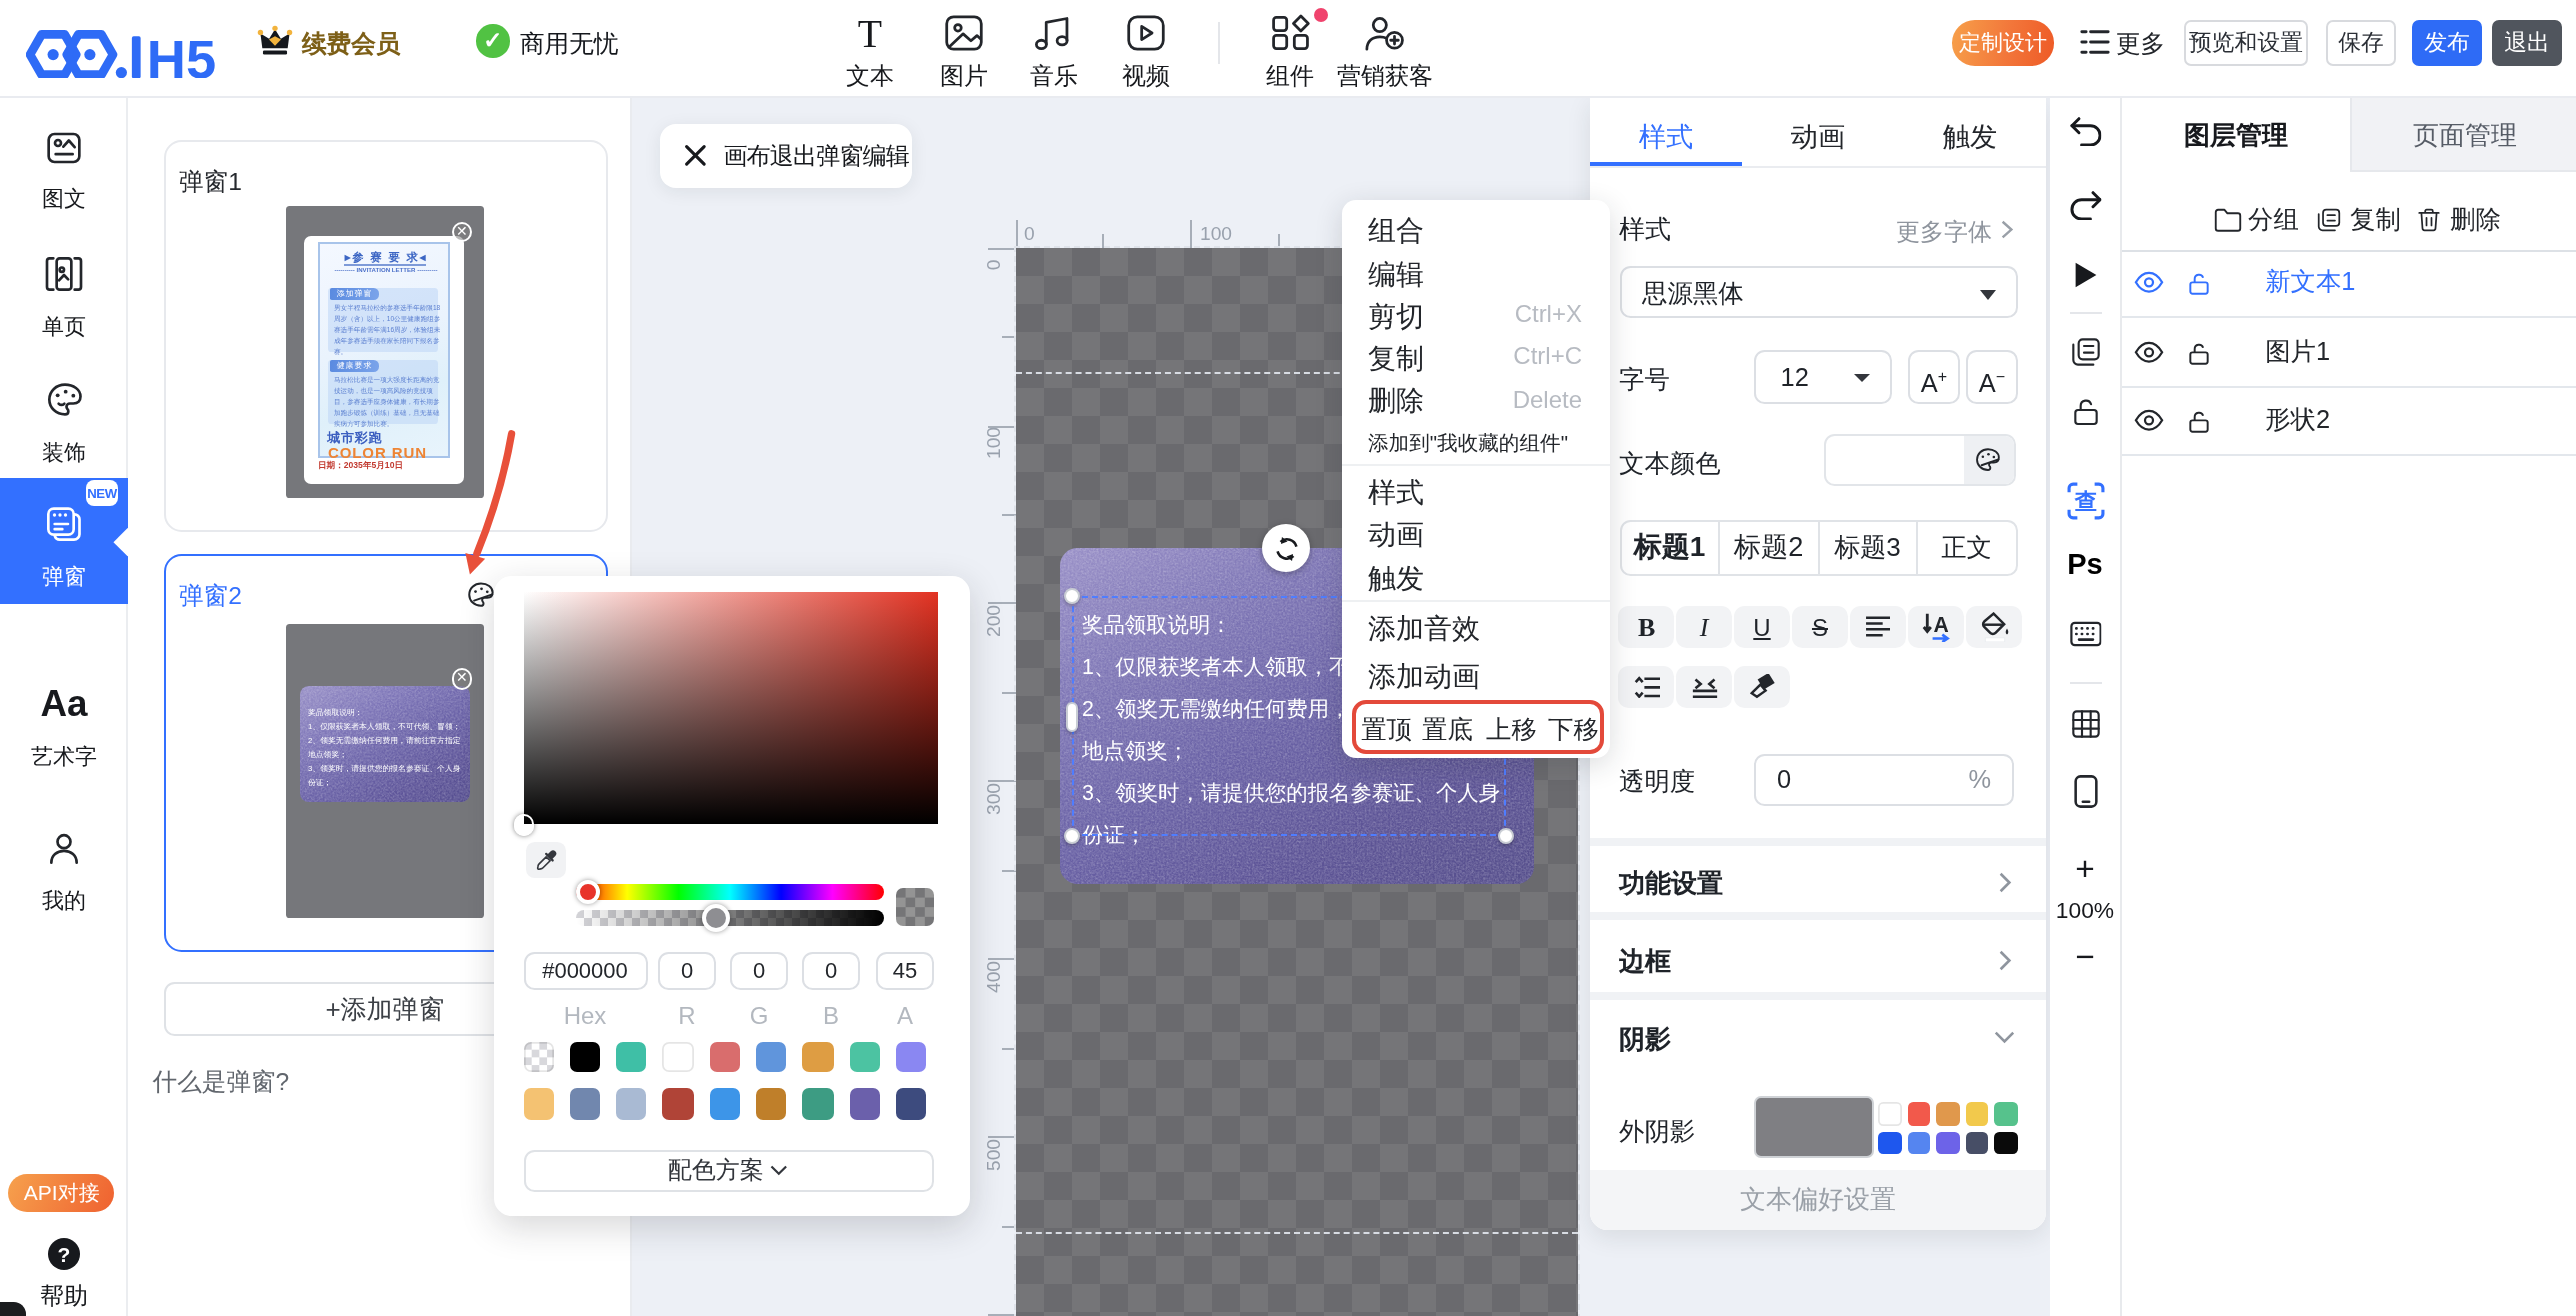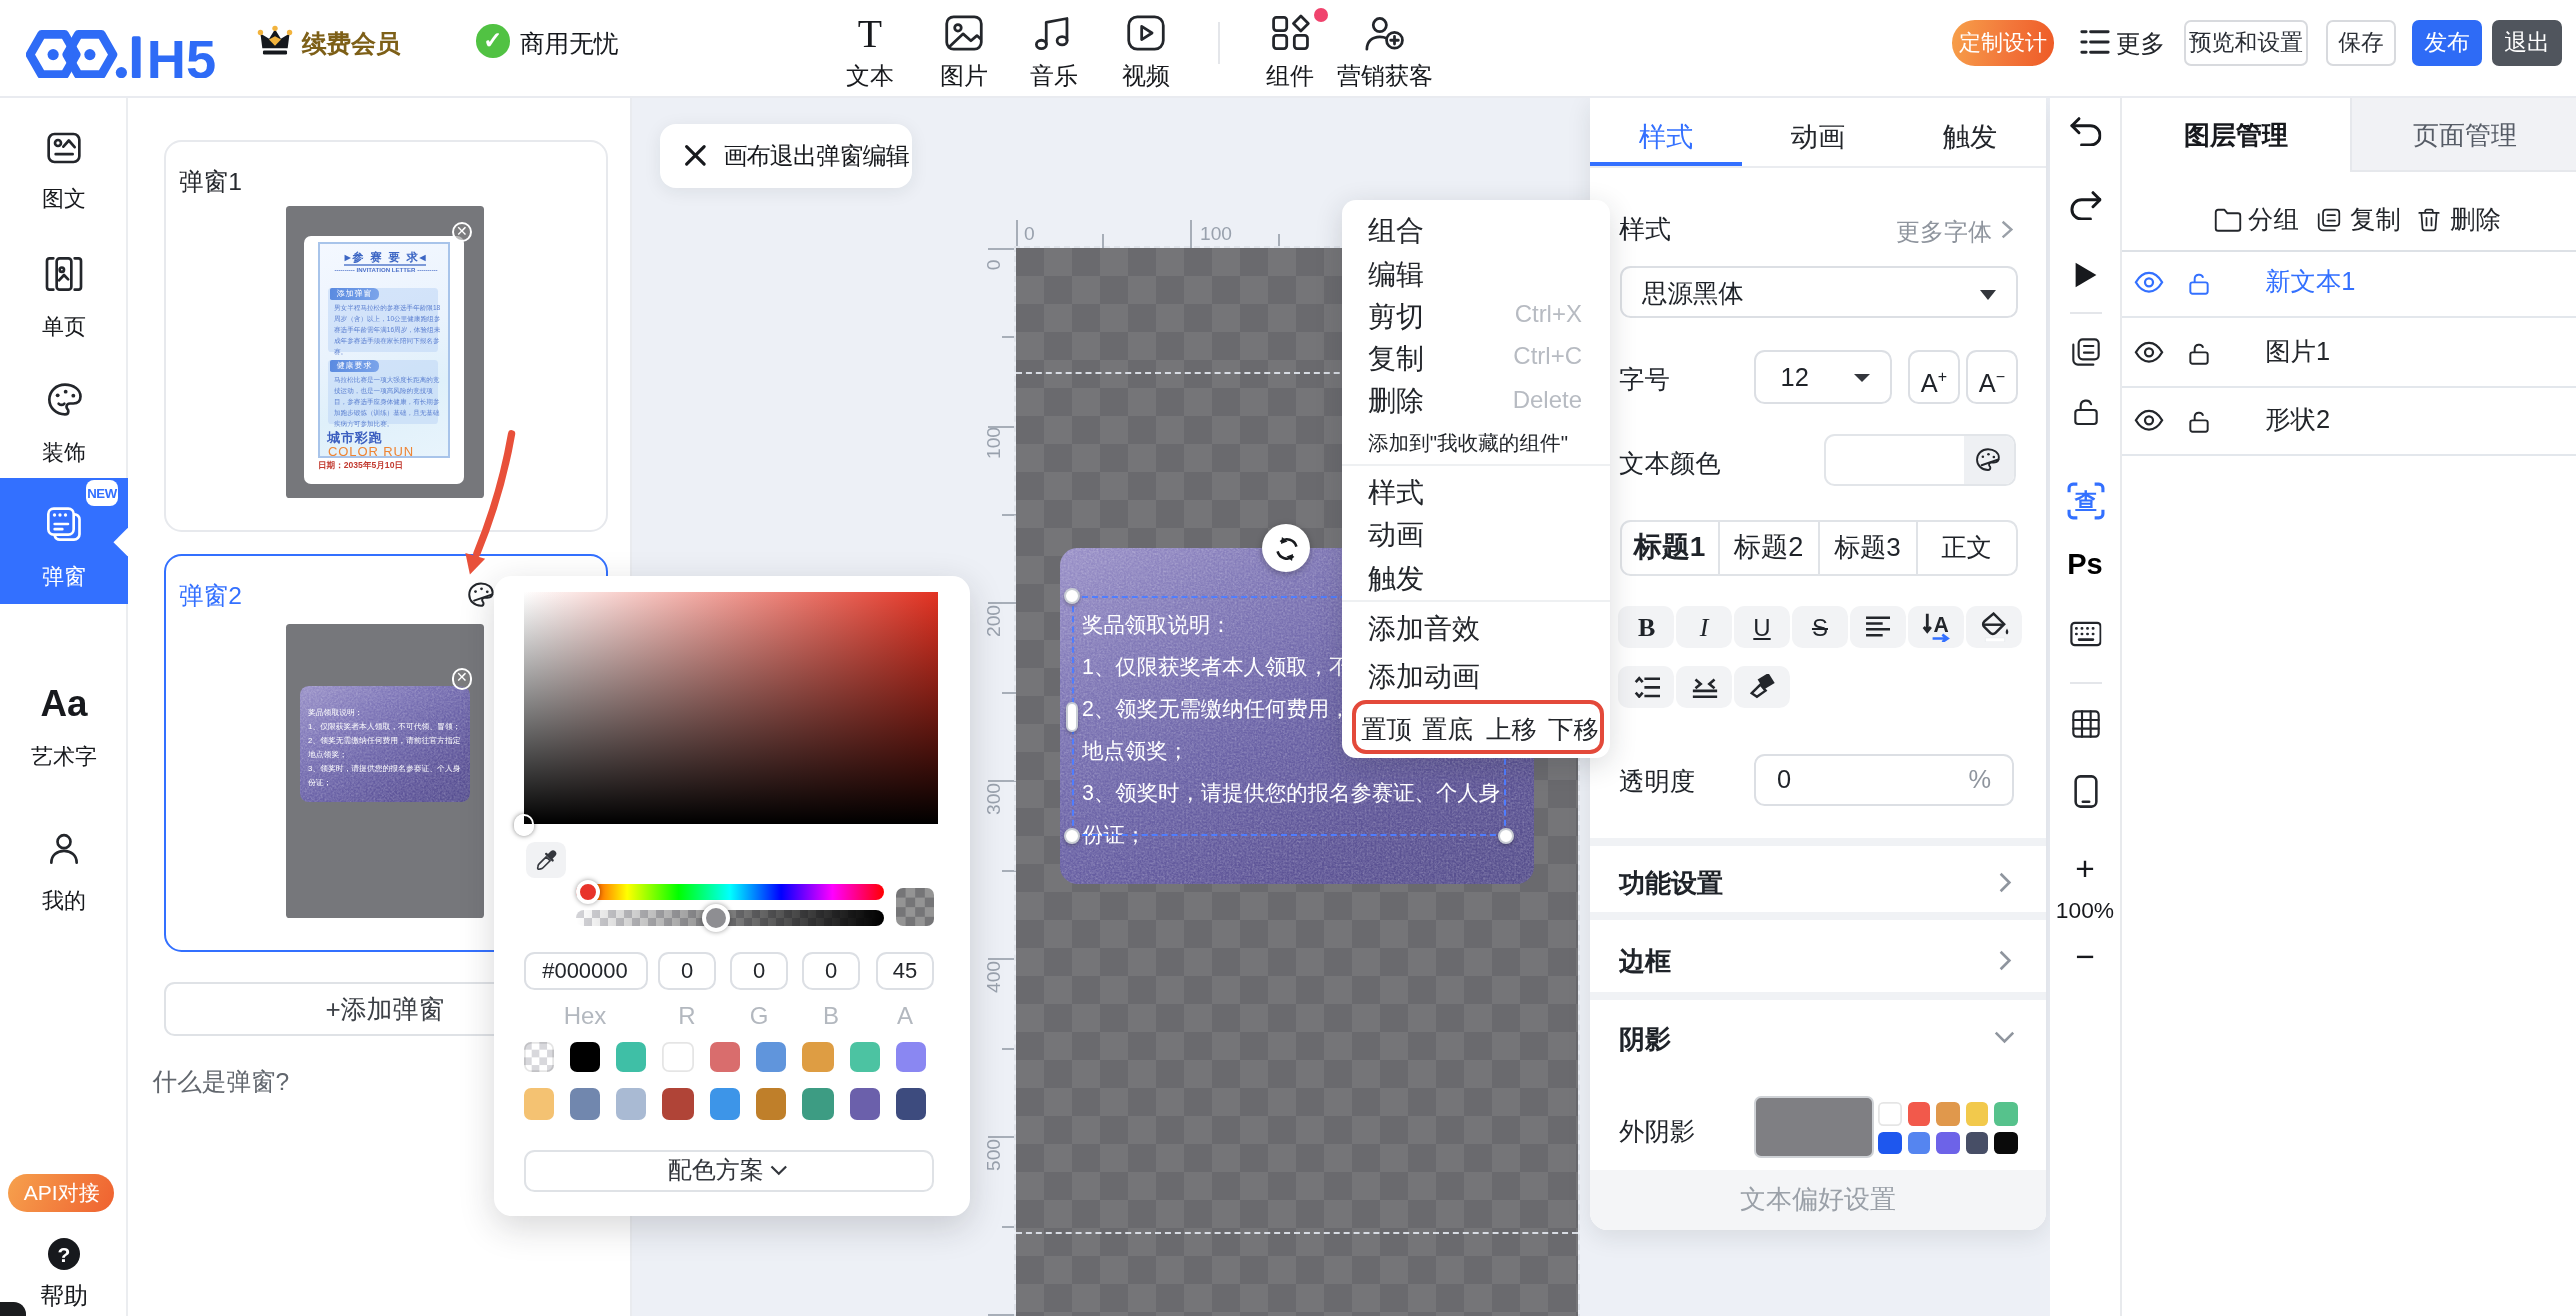--- a/index.html
+++ b/index.html
@@ -232,21 +232,21 @@
           <div style="position:absolute;left:0;top:2.6px;width:132px;text-align:center;font-size:11.4px;font-weight:bold;color:#3c66c4;letter-spacing:1.8px;transform:scale(0.5);transform-origin:0 0;white-space:nowrap">▸参 赛 要 求◂</div>
           <div style="position:absolute;left:12.3px;top:10px;width:41px;height:0.7px;background:#7d9ad8"></div>
               <div style="position:absolute;left:0;top:11.4px;width:132px;text-align:center;font-size:6.1px;font-weight:bold;color:#4a6fc8;transform:scale(0.5);transform-origin:0 0;white-space:nowrap">---------- INVITATION LETTER ----------</div>
           <div style="position:absolute;left:4.4px;top:22px;width:55px;height:32px;background:rgba(190,214,245,.55);border-radius:1.8px"></div>
           <div style="position:absolute;left:5.3px;top:22px;width:49px;height:12.3px;background:linear-gradient(100deg,#5a8ae0,#7ba4ea);border-radius:1.8px 5.3px 5.3px 1.8px;color:#fff;font-size:8px;text-align:center;line-height:12.3px;letter-spacing:0.9px;transform:scale(0.5);transform-origin:0 0">添加弹窗</div>
           <div style="position:absolute;left:7px;top:29px;width:107px;height:56px;overflow:hidden;font-size:6.6px;line-height:11px;color:#5b7fd0;transform:scale(0.5);transform-origin:0 0">男女半程马拉松的参赛选手年龄限18周岁（含）以上，10公里健康跑组参赛选手年龄需年满16周岁，体验组未成年参赛选手须在家长陪同下报名参赛。</div>
           <div style="position:absolute;left:4.4px;top:58px;width:55px;height:32px;background:rgba(190,214,245,.55);border-radius:1.8px"></div>
           <div style="position:absolute;left:5.3px;top:58px;width:49px;height:12.3px;background:linear-gradient(100deg,#5a8ae0,#7ba4ea);border-radius:1.8px 5.3px 5.3px 1.8px;color:#fff;font-size:8px;text-align:center;line-height:12.3px;letter-spacing:0.9px;transform:scale(0.5);transform-origin:0 0">健康要求</div>
           <div style="position:absolute;left:7px;top:65px;width:107px;height:56px;overflow:hidden;font-size:6.6px;line-height:11px;color:#5b7fd0;transform:scale(0.5);transform-origin:0 0">马拉松比赛是一项大强度长距离的竞技运动，也是一项高风险的竞技项目，参赛选手应身体健康，有长期参加跑步锻炼（训练）基础，且无基础疾病方可参加比赛。</div>
           <div style="position:absolute;left:3.5px;top:93px;font-size:6.5px;font-weight:bold;color:#3c5fc0;letter-spacing:0.4px">城市彩跑</div>
-          <div style="position:absolute;left:3.5px;top:100px;font-size:13px;font-weight:normal;color:#ee8434;letter-spacing:0.9px;transform:scale(0.5);transform-origin:0 0;white-space:nowrap">COLOR RUN</div>
+          <div style="position:absolute;left:3.5px;top:100px;font-size:15px;font-weight:bold;color:#ee8434;letter-spacing:0.9px;transform:scale(0.5);transform-origin:0 0;white-space:nowrap">COLOR RUN</div>
         </div>
         <div style="position:absolute;left:7px;top:112px;font-size:8.6px;font-weight:bold;color:#c23a30;transform:scale(0.5);transform-origin:0 0;white-space:nowrap">日期：2035年5月10日</div>
       </div>
       <div class="closec" style="right:5.3px;top:8px">✕</div>
     </div>
   </div>
 
   <div class="card" style="top:228px;height:199px;border:1.4px solid #3370ff">
     <div style="position:absolute;left:7px;top:12.3px;font-size:12.3px;color:#3370ff">弹窗2</div>
     <svg style="position:absolute;left:150px;top:12.3px" width="15" height="15" viewBox="0 0 24 24">

